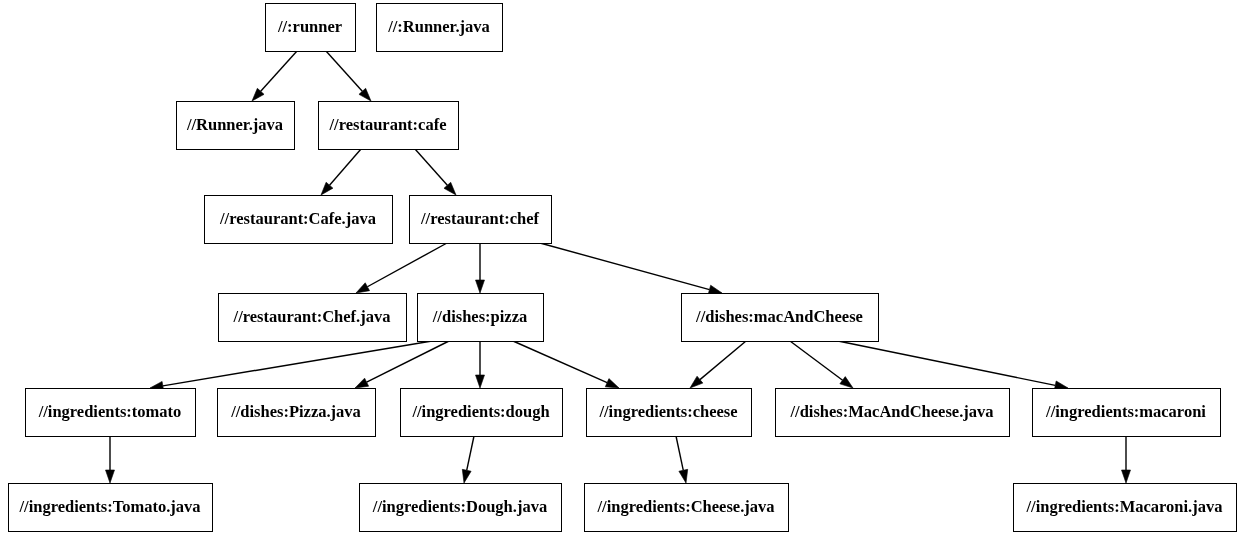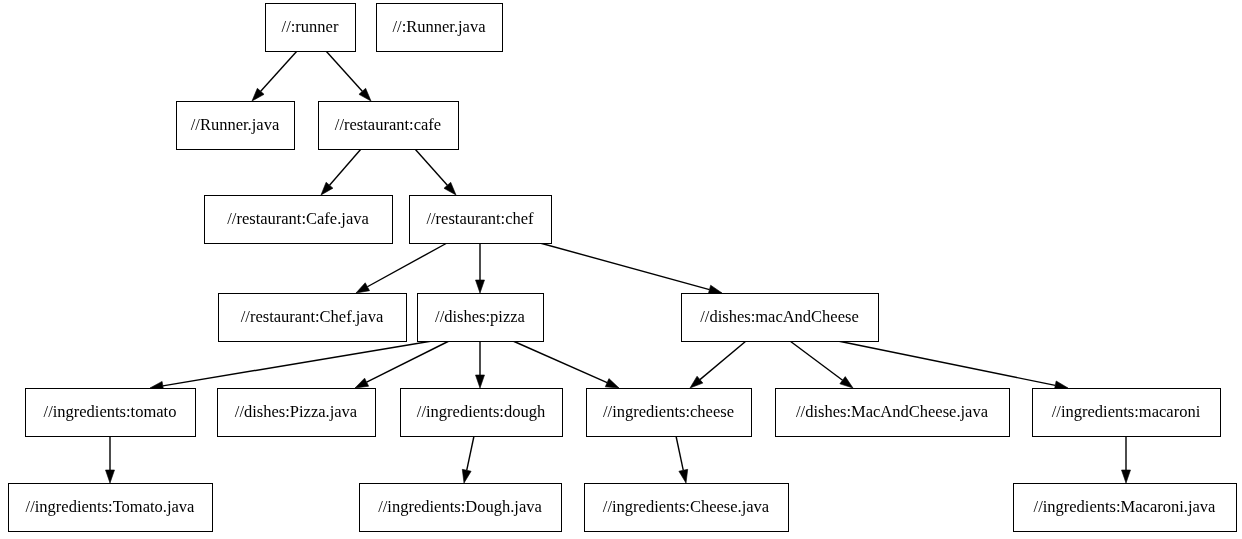--- a/index.html
+++ b/index.html
@@ -10,20 +10,21 @@
   body {
     width: 1242px;
     height: 539px;
     font-family: "Liberation Serif", "DejaVu Serif", serif;
     overflow: hidden;
   }
   #graph-root {
     position: relative;
     width: 1242px;
     height: 447px;
+    font-weight: bold;
   }
   #graph-svg {
     position: absolute;
     top: 0;
     left: 0;
     width: 1242px;
     height: 539px;
     display: block;
   }
   .node-box {

